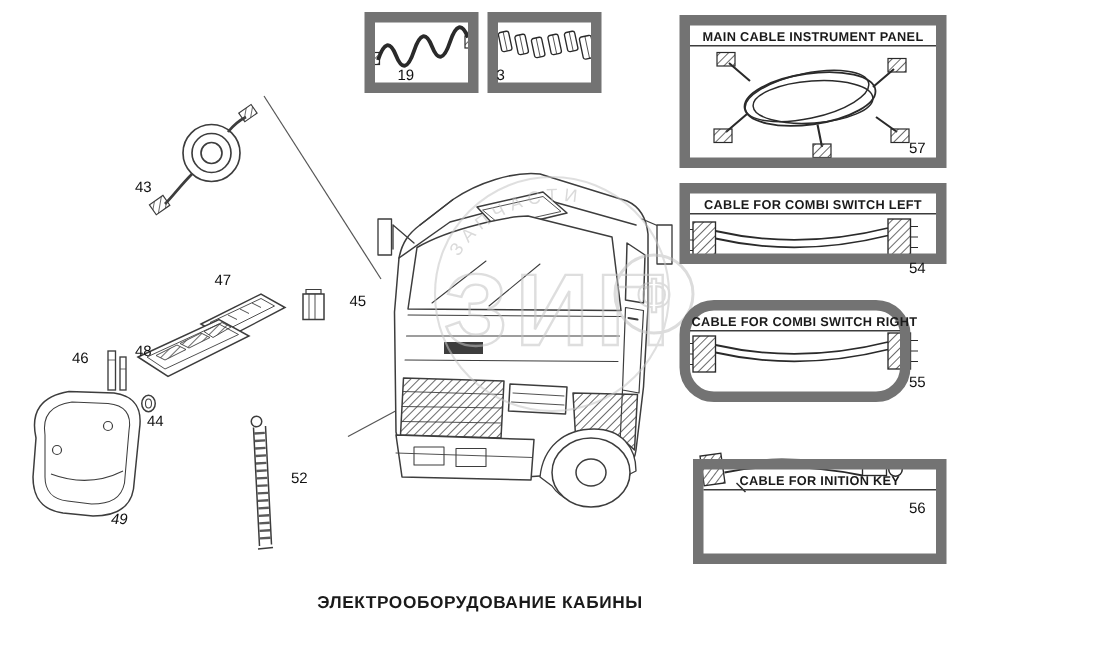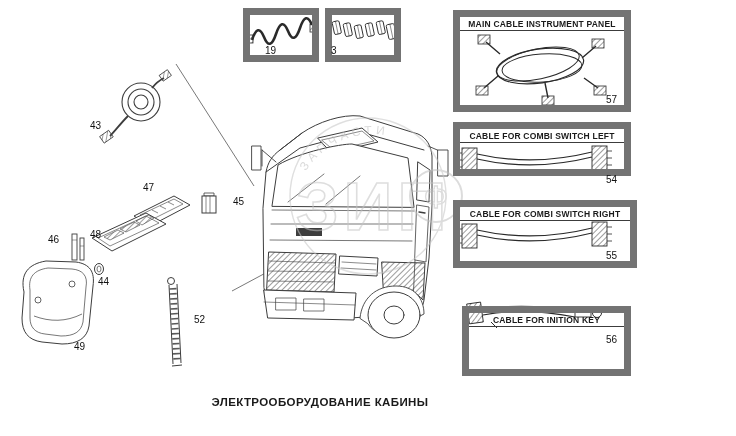--- a/index.html
+++ b/index.html
@@ -207,37 +207,37 @@
 
   <div class="pbox" style="left:243px;top:8px;width:76px;height:54px;"></div>
   <div class="pbox" style="left:325px;top:8px;width:76px;height:54px;"></div>
 
   <div class="pbox" style="left:453px;top:10px;width:178px;height:102px;">
     <div class="hd">MAIN CABLE INSTRUMENT PANEL</div>
   </div>
   <div class="pbox" style="left:453px;top:122px;width:178px;height:54px;">
     <div class="hd">CABLE FOR COMBI SWITCH LEFT</div>
   </div>
-  <div class="pbox" style="left:453px;top:200px;width:184px;height:68px;">
+  <div class="pbox" style="left:453px;top:200px;width:154px;height:68px;border-radius:23px;">
     <div class="hd">CABLE FOR COMBI SWITCH RIGHT</div>
   </div>
   <div class="pbox" style="left:462px;top:282px;width:169px;height:70px;margin-top:24px;">
     <div class="hd">CABLE FOR INITION KEY</div>
   </div>
 
   <span class="pnum" style="left:265px;top:45px;">19</span>
   <span class="pnum" style="left:331px;top:45px;">3</span>
   <span class="pnum" style="left:606px;top:94px;">57</span>
   <span class="pnum" style="left:606px;top:174px;">54</span>
   <span class="pnum" style="left:606px;top:250px;">55</span>
   <span class="pnum" style="left:606px;top:334px;">56</span>
 
   <span class="plabel" style="left:90px;top:120px;">43</span>
   <span class="plabel" style="left:143px;top:182px;">47</span>
   <span class="plabel" style="left:194px;top:196px;margin-left:39px;">45</span>
   <span class="plabel" style="left:90px;top:207px;margin-top:22px;">48</span>
   <span class="plabel" style="left:48px;top:234px;">46</span>
   <span class="plabel" style="left:98px;top:276px;">44</span>
-  <span class="plabel" style="left:74px;top:341px;">49</span>
+  <span class="plabel" style="left:74px;top:341px;font-style:italic;">49</span>
   <span class="plabel" style="left:181px;top:314px;padding-left:13px;">52</span>
 
   <div class="title">ЭЛЕКТРООБОРУДОВАНИЕ КАБИНЫ</div>
 </div>
 
 </body></html>

